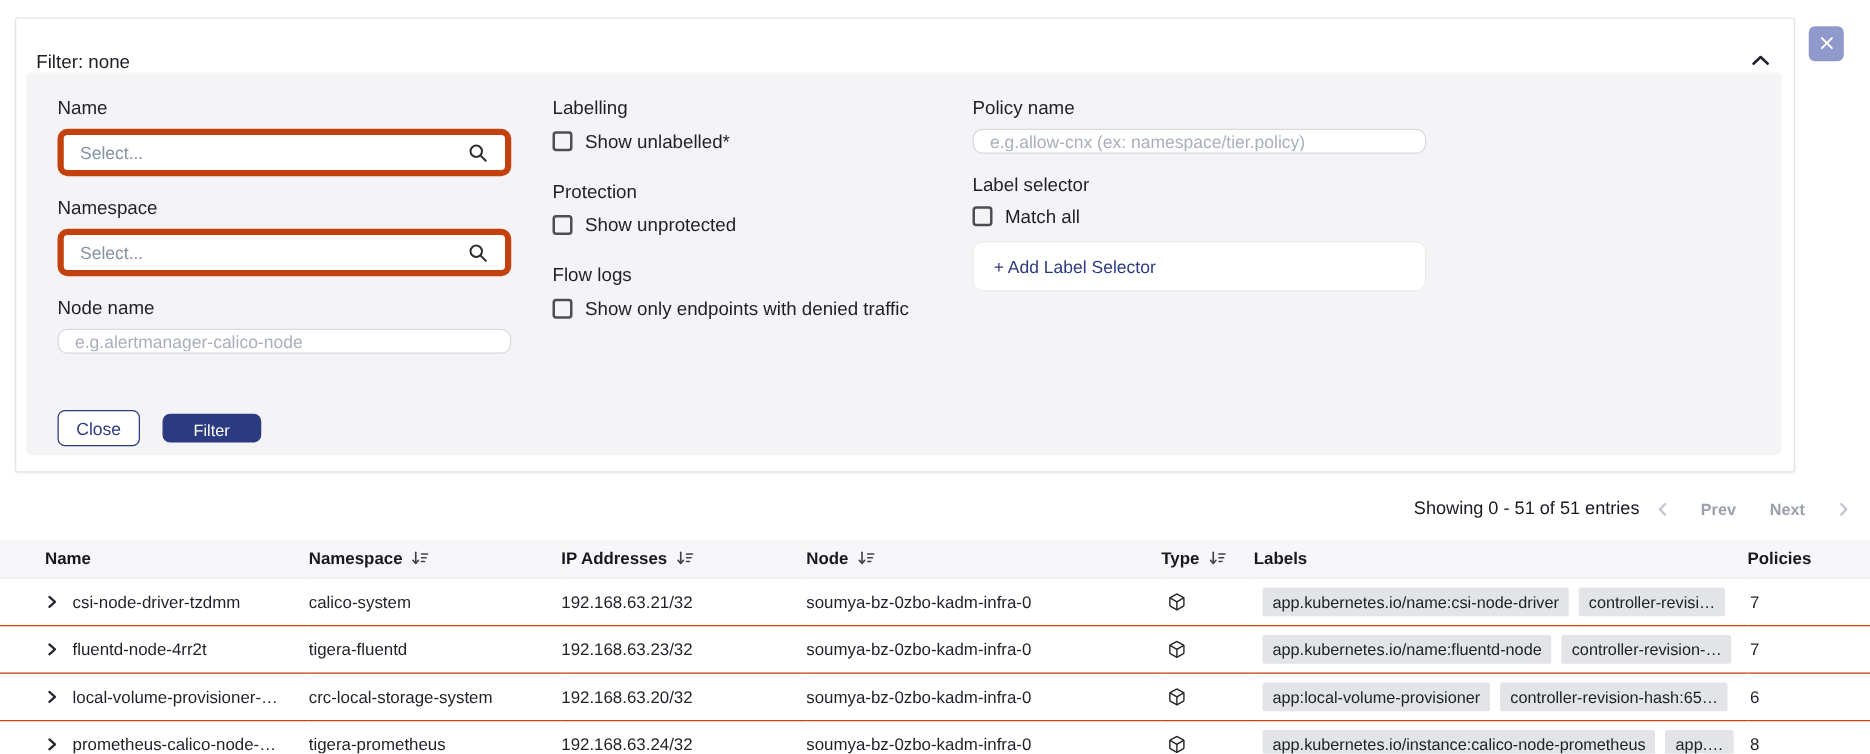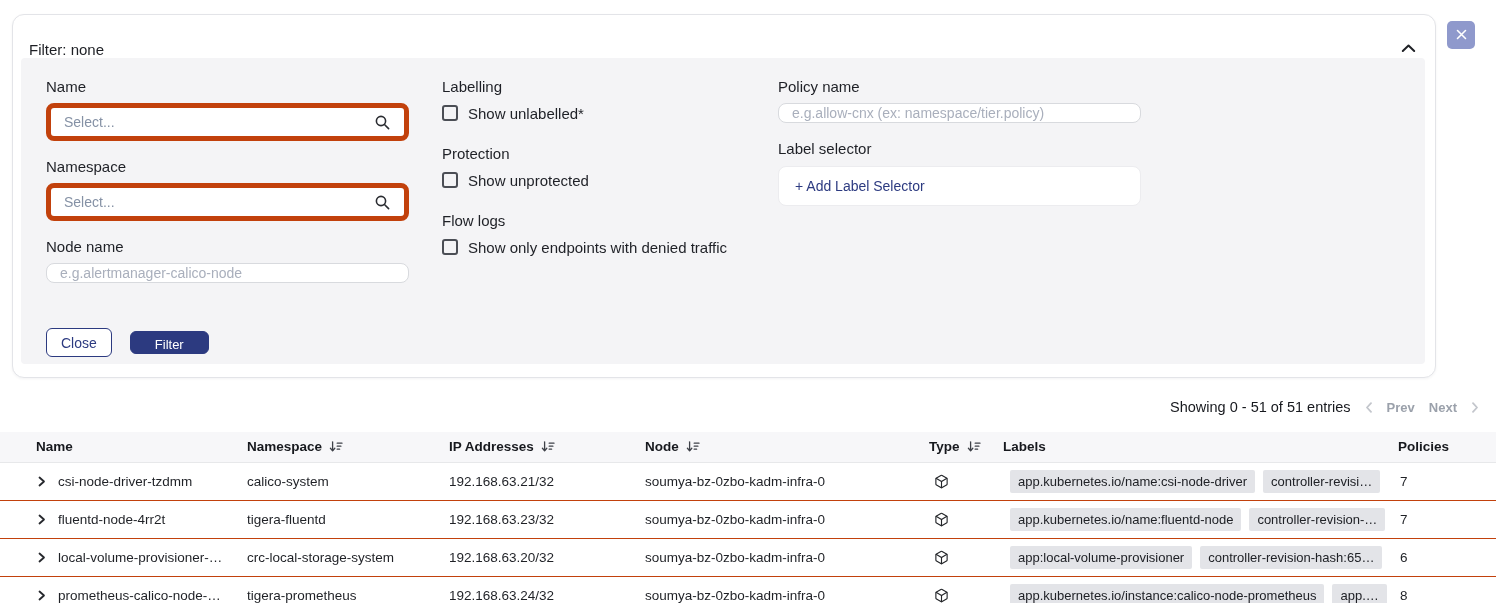--- a/index.html
+++ b/index.html
@@ -3,21 +3,21 @@
 <meta charset="utf-8">
 <style>
   * { box-sizing: border-box; margin: 0; padding: 0; }
   html, body { width: 1496px; height: 603px; background: #fff; }
   body { font-family: "Liberation Sans", sans-serif; color: #1f2126; }
   .stage { position: relative; width: 1496px; height: 603px; overflow: hidden; background: #fff; }
 
   
   .filter-card {
     position: absolute; left: 12px; top: 14px; width: 1424px; height: 364px;
-    background: #fff; border: 1px solid #e3e4e8; border-radius: 12px;
+    background: #fff; border: 1px solid #e3e4e8; border-radius: 2px;
     box-shadow: 0 1px 3px rgba(20,22,40,.05);
   }
   .card-title {
     position: absolute; left: 16px; top: 26px;
     font-size: 15px; font-weight: 500; color: #1d1f24;
   }
   .collapse-btn {
     position: absolute; right: 16px; top: 24px; width: 22px; height: 18px;
     background: none; border: none; cursor: pointer; display: flex; align-items: center; justify-content: center;
   }
@@ -79,21 +79,21 @@
     display: flex; align-items: center; padding: 0 16px; margin-top: 6px; cursor: pointer;
   }
   .add-selector-label { font-size: 14px; font-weight: 500; color: var(--accent, #2c3a80); }
 
   
   .pagination-row {
     position: absolute; top: 397px; right: 17px; height: 20px;
     display: flex; align-items: center;
   }
   .entries-summary { font-size: 14.5px; font-weight: 500; color: #17191e; margin-right: 14px; }
-  .pager { display: flex; align-items: center; gap: 14px; }
+  .pager { display: flex; align-items: center; gap: 27px; }
   .pager-chevron { display: flex; align-items: center; cursor: pointer; }
   .pager-label { font-size: 13px; font-weight: 600; color: #9ba1ab; cursor: pointer; }
 
   
   .endpoints-table {
     position: absolute; left: 0; top: 432px; width: 1496px;
     border-collapse: collapse; table-layout: fixed;
   }
   .endpoints-table thead tr { background: #f7f7f9; height: 30px; }
   .endpoints-table th {
@@ -184,20 +184,24 @@
           <span class="cbx"></span>
           <span class="cbx-label">Show only endpoints with denied traffic</span>
         </div>
       </div>
 
       <div class="fcol fcol-3">
         <span class="field-label">Policy name</span>
         <input class="text-input" type="text" placeholder="e.g.allow-cnx (ex: namespace/tier.policy)" style="">
 
         <span class="field-label">Label selector</span>
+        <div class="cbx-row tail">
+          <span class="cbx"></span>
+          <span class="cbx-label">Match all</span>
+        </div>
         <div class="add-selector-box">
           <span class="add-selector-label">+ Add Label Selector</span>
         </div>
       </div>
 
     </div>
   </section>
 
   <button class="panel-close-btn">
     <span>

